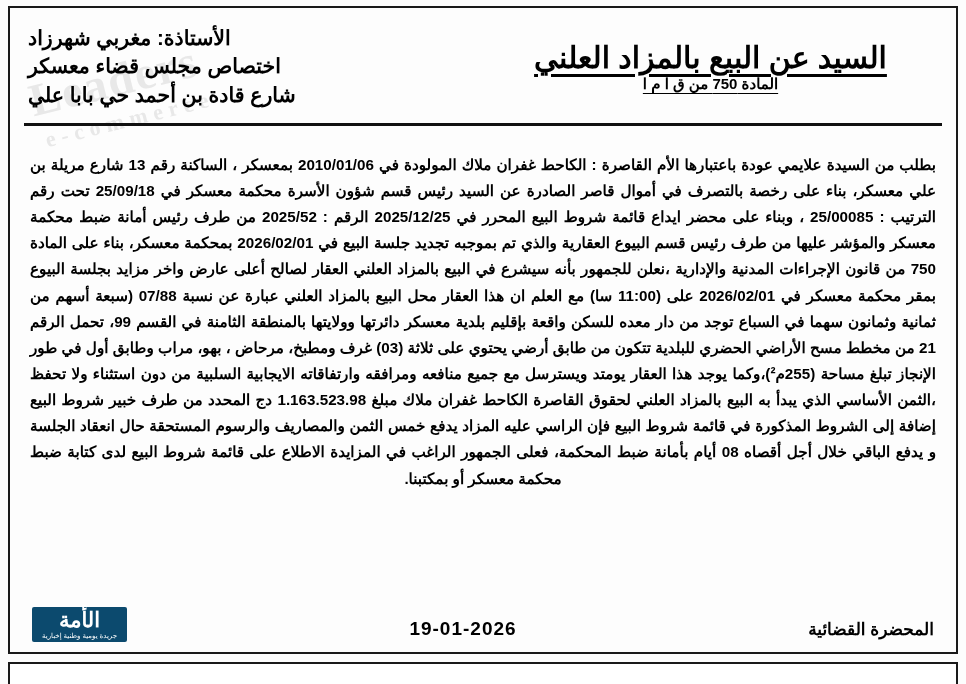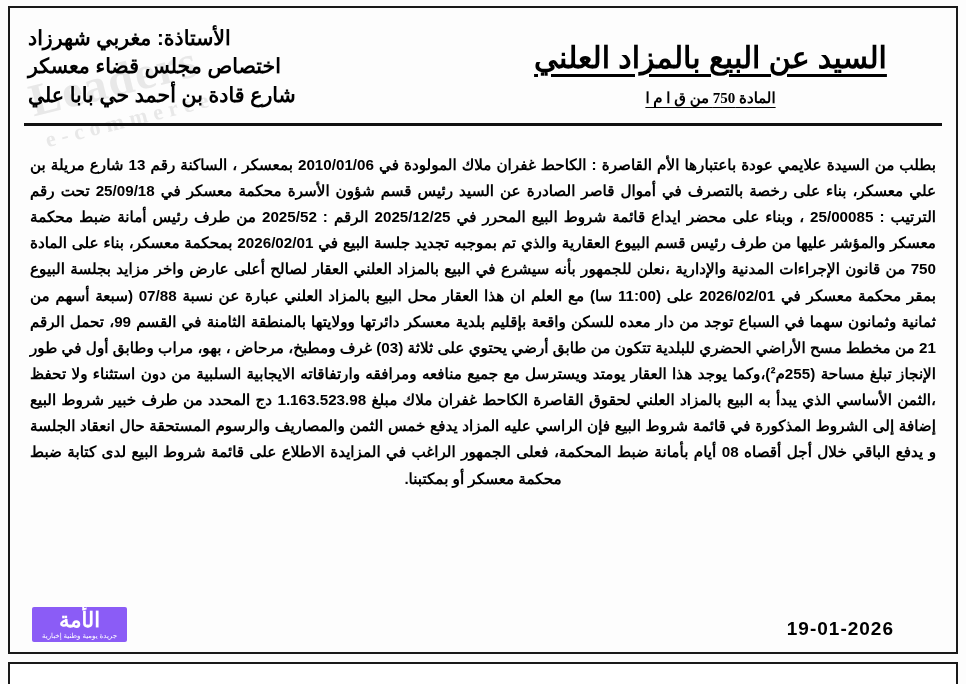--- a/index.html
+++ b/index.html
@@ -90,27 +90,25 @@
   }
   .ad-title {
     font-size: 30px;
     font-weight: bold;
     text-decoration: underline;
     text-underline-offset: 6px;
     letter-spacing: 0px;
     white-space: nowrap;
   }
   .ad-article {
-    margin-top: 14px;
     font-size: 15px;
     font-weight: bold;
     text-decoration: underline;
     text-underline-offset: 4px;
     white-space: nowrap;
-    font-family: Liberation Serif, serif;
   }
 
   .divider {
     height: 3px;
     background: #111;
     margin: 10px 14px 0 14px;
   }
 
   .body-text {
     padding: 26px 20px 0 20px;
@@ -155,21 +153,21 @@
     margin-right: 40px;
   }
   .footer-logo {
     flex: 0 0 auto;
     text-align: left;
     min-width: 210px;
     padding-bottom: 0px;
   }
   .logo-badge {
     display: inline-block;
-    background: #8b5cf6;
+    background: #0c4a6e;
     color: #ffffff;
     padding: 2px 10px 3px 10px;
     border-radius: 2px;
     line-height: 1.05;
     text-align: center;
   }
   .logo-badge .logo-main {
     font-size: 21px;
     font-weight: bold;
     letter-spacing: 1px;
@@ -222,20 +220,21 @@
 
     </div>
 
     <div class="divider"></div>
 
     <div class="body-text">
       <p>بطلب من السيدة علايمي عودة باعتبارها الأم القاصرة : الكاحط غفران ملاك المولودة في 2010/01/06 بمعسكر ، الساكنة رقم 13 شارع مريلة بن علي معسكر، بناء على رخصة بالتصرف في أموال قاصر الصادرة عن السيد رئيس قسم شؤون الأسرة محكمة معسكر في 25/09/18 تحت رقم الترتيب : 25/00085 ، وبناء على محضر ايداع قائمة شروط البيع المحرر في 2025/12/25 الرقم : 2025/52 من طرف رئيس أمانة ضبط محكمة معسكر والمؤشر عليها من طرف رئيس قسم البيوع العقارية والذي تم بموجبه تجديد جلسة البيع في 2026/02/01 بمحكمة معسكر، بناء على المادة 750 من قانون الإجراءات المدنية والإدارية ،نعلن للجمهور بأنه سيشرع في البيع بالمزاد العلني العقار لصالح أعلى عارض واخر مزايد بجلسة البيوع بمقر محكمة معسكر في 2026/02/01 على (11:00 سا) مع العلم ان هذا العقار محل البيع بالمزاد العلني عبارة عن نسبة 07/88 (سبعة أسهم من ثمانية وثمانون سهما في السباع توجد من دار معده للسكن واقعة بإقليم بلدية معسكر دائرتها وولايتها بالمنطقة الثامنة في القسم 99، تحمل الرقم 21 من مخطط مسح الأراضي الحضري للبلدية تتكون من طابق أرضي يحتوي على ثلاثة (03) غرف ومطبخ، مرحاض ، بهو، مراب وطابق أول في طور الإنجاز تبلغ مساحة (255م²)،وكما يوجد هذا العقار يومتد ويسترسل مع جميع منافعه ومرافقه وارتفاقاته الايجابية السلبية من دون استثناء ولا تحفظ ،الثمن الأساسي الذي يبدأ به البيع بالمزاد العلني لحقوق القاصرة الكاحط غفران ملاك مبلغ 1.163.523.98 دج المحدد من طرف خبير شروط البيع إضافة إلى الشروط المذكورة في قائمة شروط البيع فإن الراسي عليه المزاد يدفع خمس الثمن والمصاريف والرسوم المستحقة حال انعقاد الجلسة و يدفع الباقي خلال أجل أقصاه 08 أيام بأمانة ضبط المحكمة، فعلى الجمهور الراغب في المزايدة الاطلاع على قائمة شروط البيع لدى كتابة ضبط محكمة معسكر أو بمكتبنا.</p>
     </div>
 
     <div class="footer">
+      <div class="footer-signature">المحضرة القضائية</div>
       <div class="footer-date">19-01-2026</div>
       <div class="footer-logo">
         <span class="logo-badge">
           <span class="logo-main">الأمة</span>
           <span class="logo-sub">جريدة يومية وطنية إخبارية</span>
         </span>
       </div>
     </div>
 
   </div>

